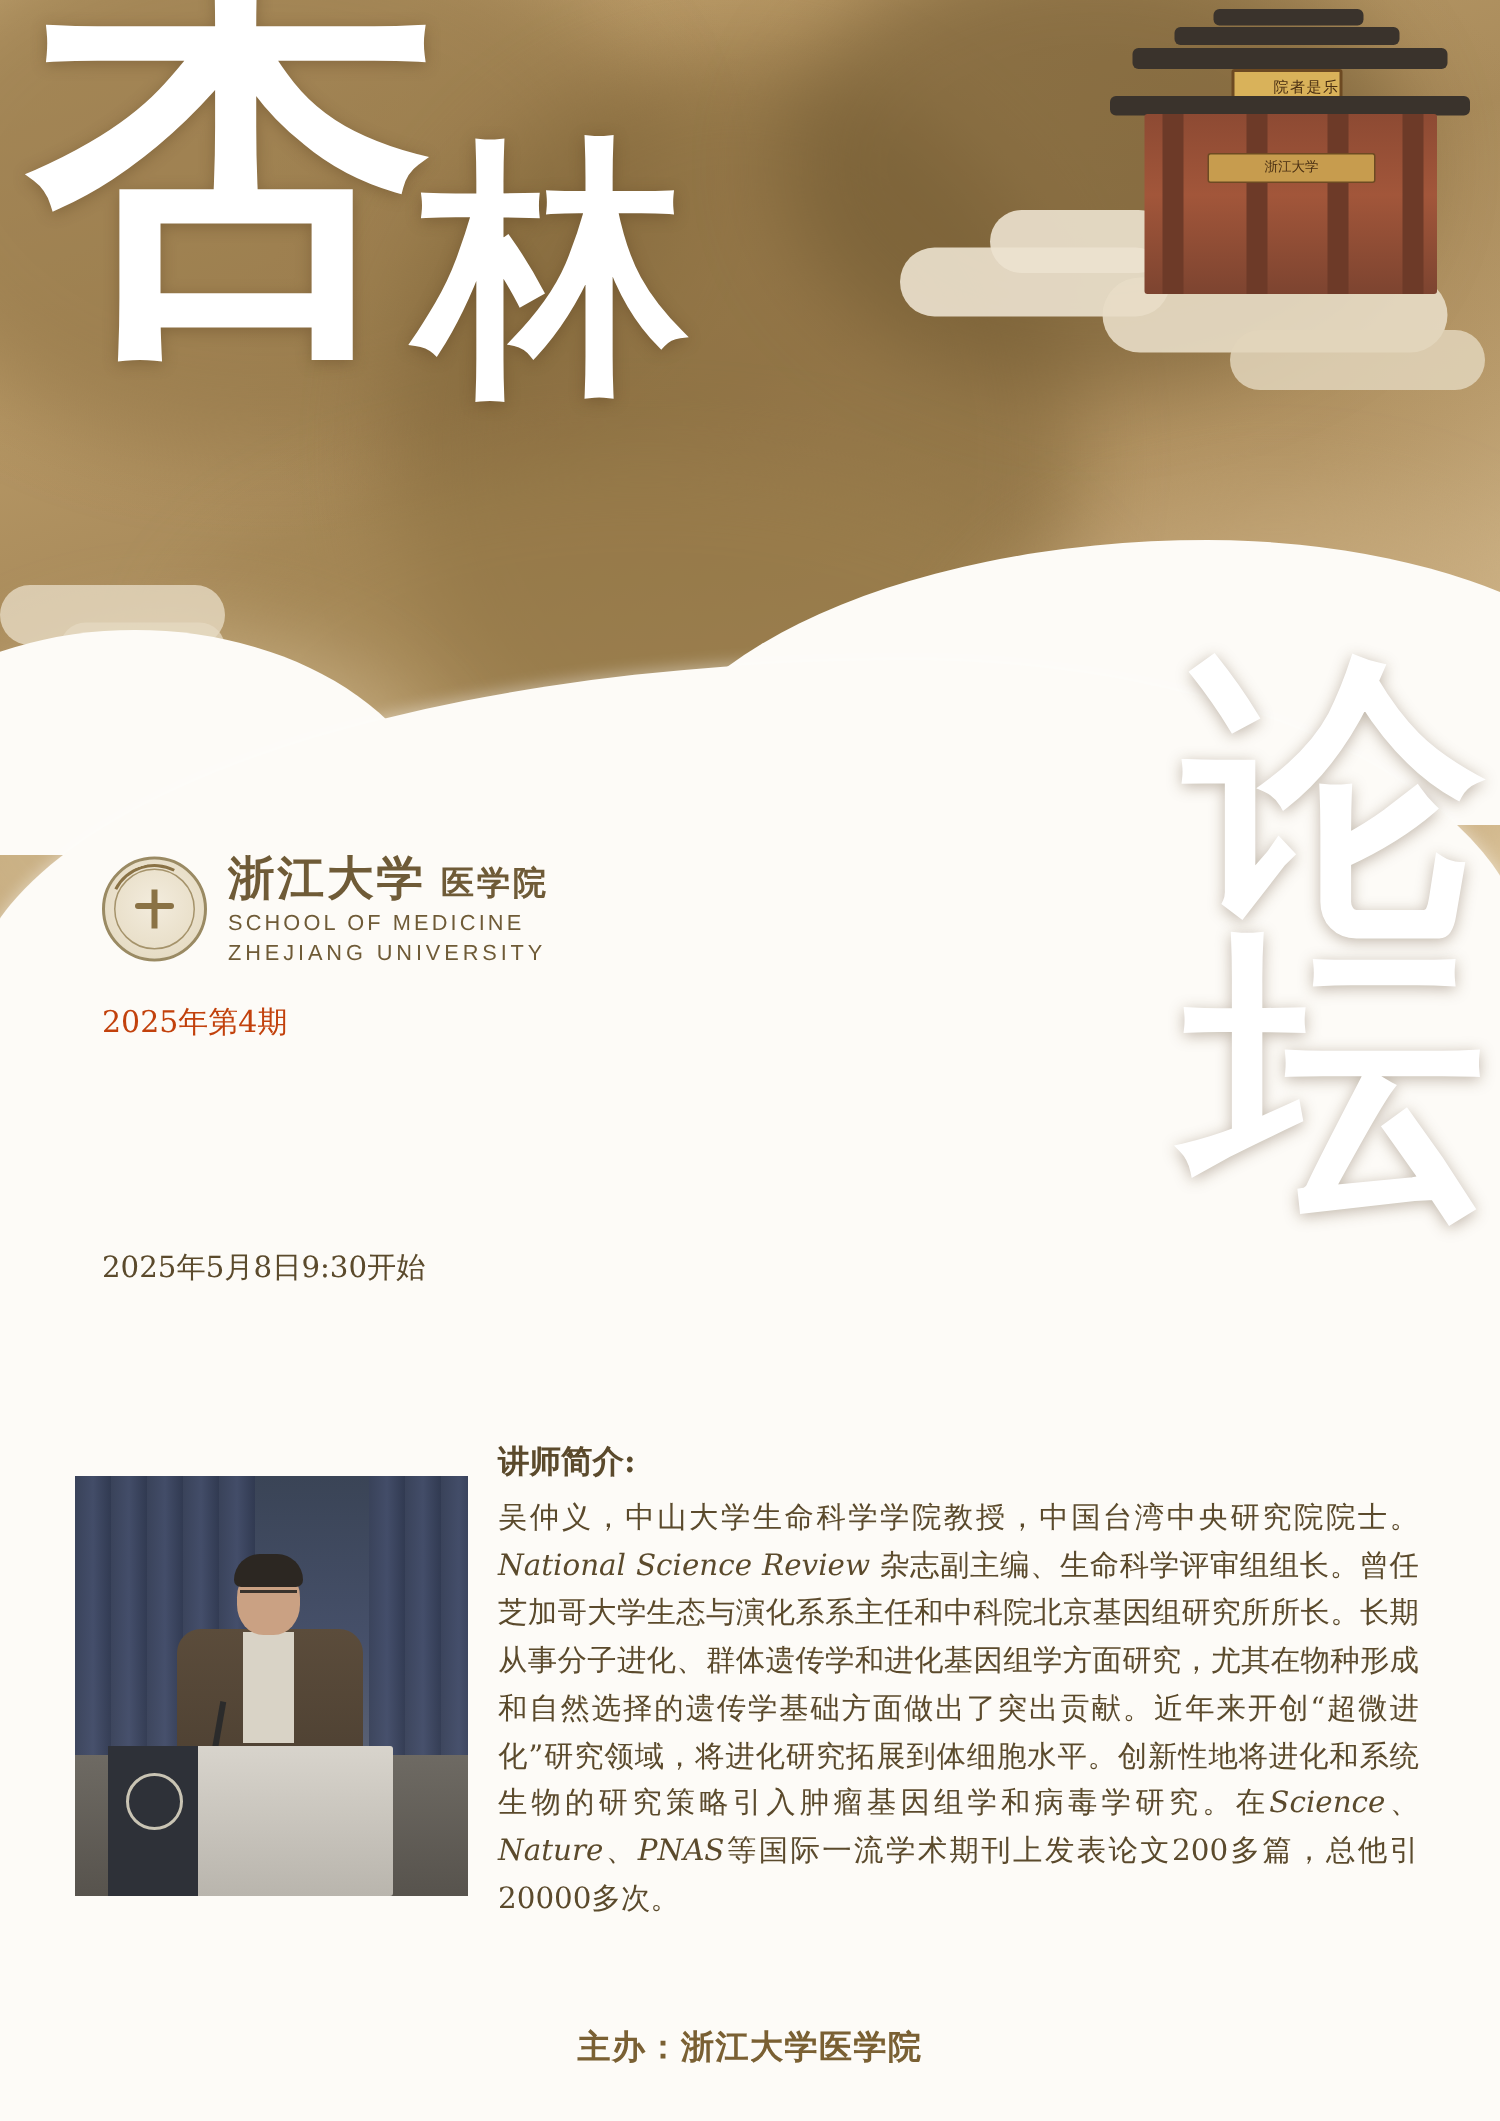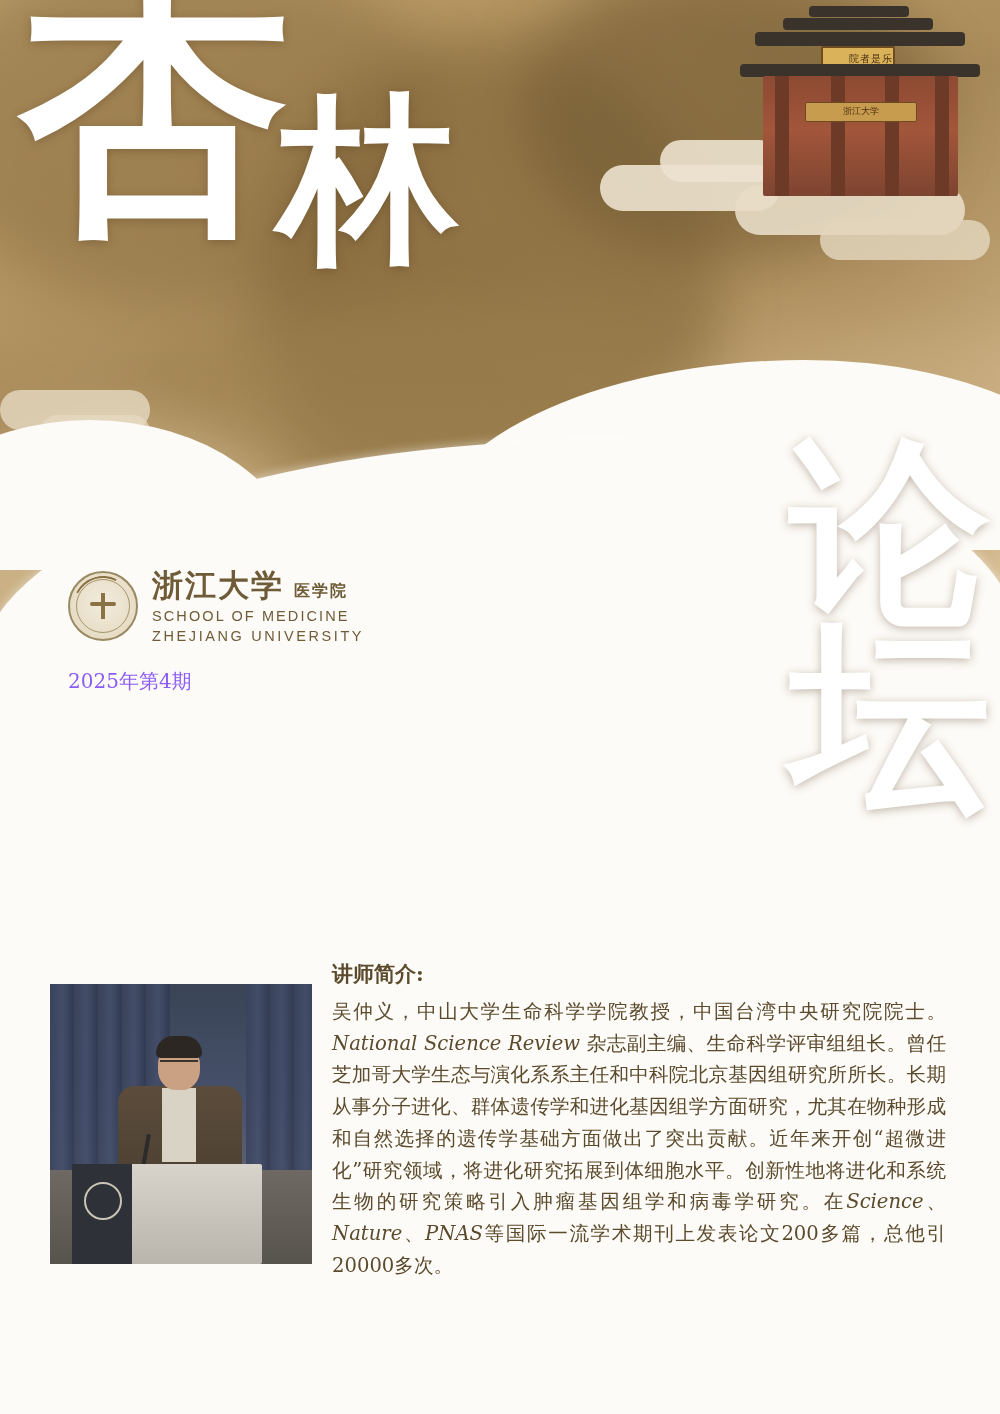--- a/index.html
+++ b/index.html
@@ -225,39 +225,39 @@
   }
   .logo-cn-main {
     font-family: "DejaVu Serif", "Liberation Serif", serif;
     font-size: 31px;
     font-weight: 700;
     color: #6f5b37;
     letter-spacing: 2px;
   }
   .logo-cn-sub {
     font-family: "DejaVu Serif", "Liberation Serif", serif;
-    font-size: 16px;
+    font-size: 22px;
     font-weight: 700;
     color: #6f5b37;
     letter-spacing: 2px;
   }
   .logo-en1, .logo-en2 {
     font-size: 14.5px;
     color: #6f5b37;
     letter-spacing: 2.1px;
     line-height: 1.35;
   }
   .logo-en2 { letter-spacing: 2.6px; }
 
   
   .issue {
     position: absolute;
     left: 68px; top: 668px;
     font-size: 20px;
-    color: #8b5cf6;
+    color: #c2410c;
     font-family: "DejaVu Serif", "Liberation Serif", serif;
   }
   .talk-title {
     position: absolute;
     left: 68px; top: 722px;
     width: 820px;
     font-family: "DejaVu Serif", "Liberation Serif", serif;
     font-weight: 700;
     font-size: 27.5px;
     line-height: 1.5;
@@ -430,20 +430,21 @@
       <div class="logo-en2">ZHEJIANG UNIVERSITY</div>
     </div>
   </div>
 
   <div class="issue">2025年第4期</div>
 
   <div class="talk-title">
   </div>
 
   <div class="meta">
+    <div>2025年5月8日9:30开始</div>
   </div>
 
   <div class="photo">
     <div class="wall"></div>
     <div class="curtain"></div>
     <div class="curtain2"></div>
     <div class="floor"></div>
     <div class="person-body"></div>
     <div class="person-shirt"></div>
     <div class="person-head"></div>
@@ -453,14 +454,15 @@
     <div class="podium"></div>
     <div class="podium-dark"></div>
     <div class="podium-emblem"></div>
   </div>
 
   <div class="bio-title">讲师简介:</div>
   <div class="bio-body">
     <span>吴仲义，中山大学生命科学学院教授，中国台湾中央研究院院士。</span><i>National Science Review</i><span> 杂志副主编、生命科学评审组组长。曾任芝加哥大学生态与演化系系主任和中科院北京基因组研究所所长。长期从事分子进化、群体遗传学和进化基因组学方面研究，尤其在物种形成和自然选择的遗传学基础方面做出了突出贡献。近年来开创</span><span>“超微进化”</span><span>研究领域，将进化研究拓展到体细胞水平。创新性地将进化和系统生物的研究策略引入肿瘤基因组学和病毒学研究。在</span><i>Science</i><span>、</span><i>Nature</i><span>、</span><i>PNAS</i><span>等国际一流学术期刊上发表论文200多篇，总他引20000多次。</span>
   </div>
 
+  <div class="footer">主办：浙江大学医学院</div>
 
 </div>
 
 </body></html>

